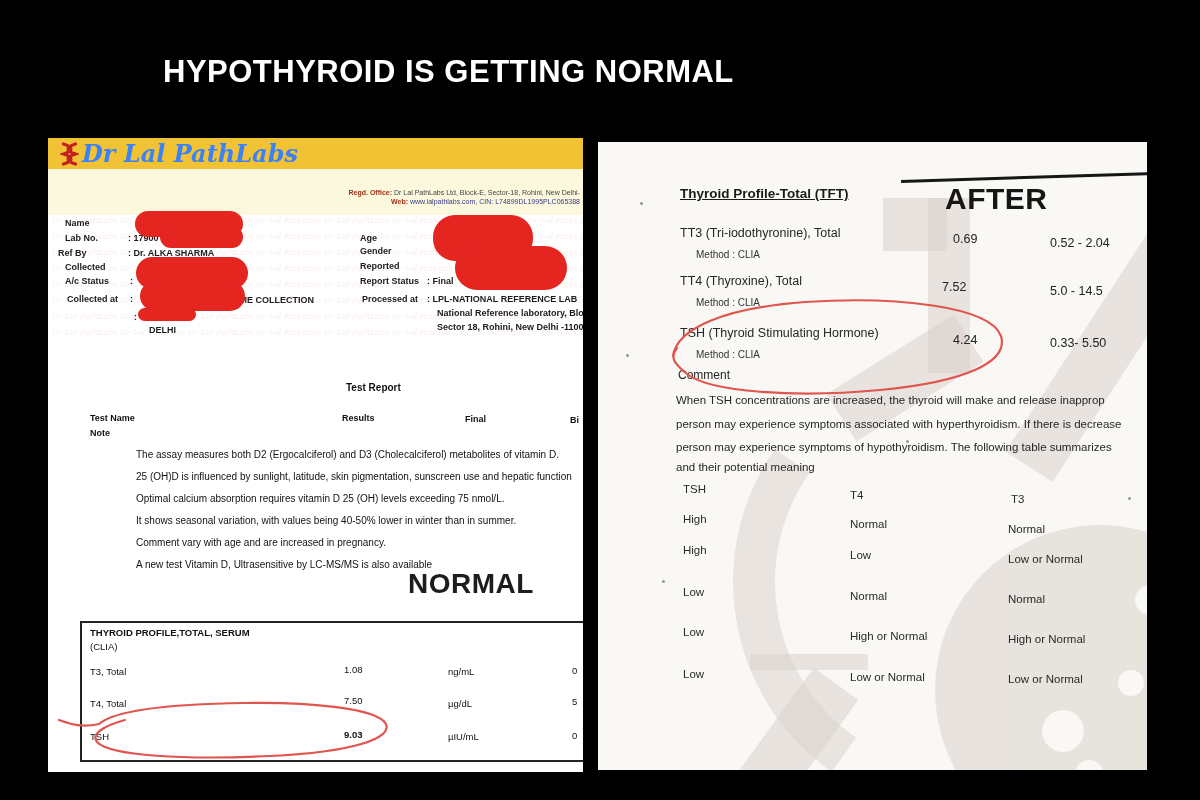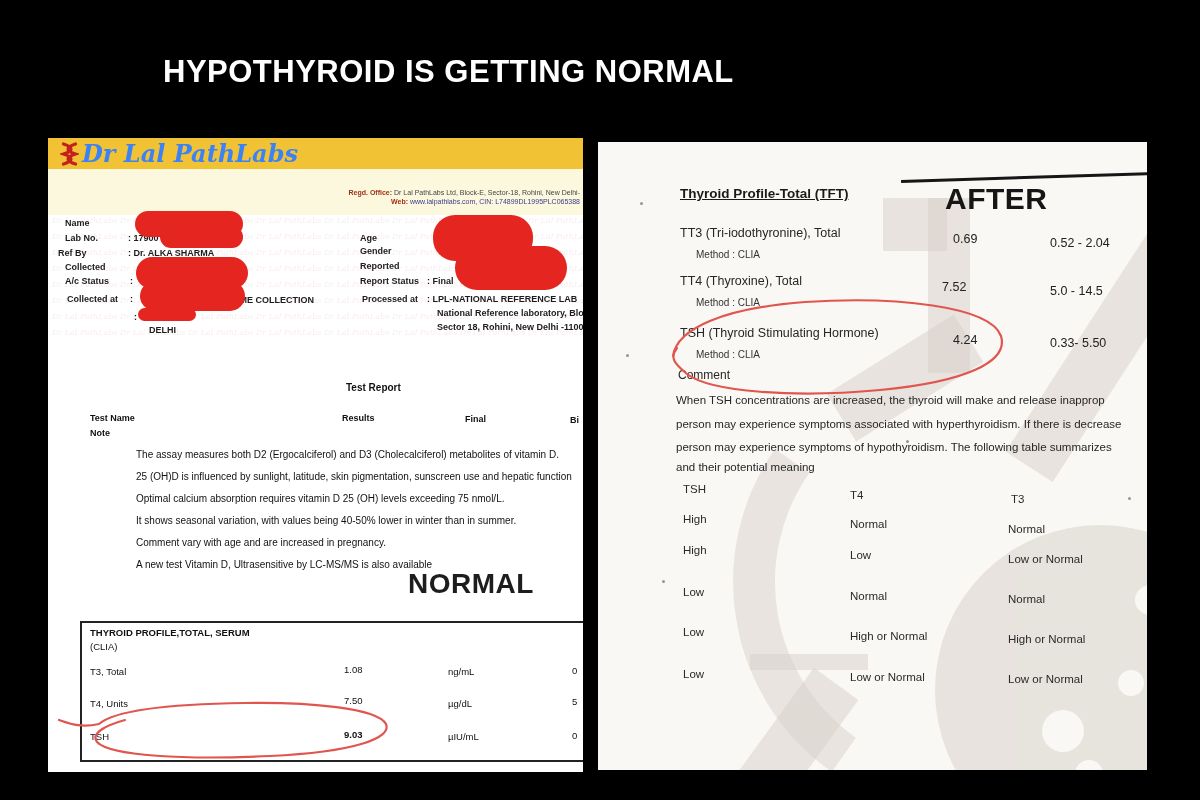--- a/index.html
+++ b/index.html
@@ -129,21 +129,21 @@
 
     <div class="ltable"></div>
     <span class="cell cellb" style="left:42px;top:489px">THYROID PROFILE,TOTAL, SERUM</span>
     <span class="cell" style="left:42px;top:503px">(CLIA)</span>
 
     <span class="cell" style="left:42px;top:528px">T3, Total</span>
     <span class="cell" style="left:296px;top:526px">1.08</span>
     <span class="cell" style="left:400px;top:528px">ng/mL</span>
     <span class="cell" style="left:524px;top:527px">0</span>
 
-    <span class="cell" style="left:42px;top:560px">T4, Units</span>
+    <span class="cell" style="left:42px;top:560px">T4, Total</span>
     <span class="cell" style="left:296px;top:557px">7.50</span>
     <span class="cell" style="left:400px;top:560px">µg/dL</span>
     <span class="cell" style="left:524px;top:558px">5</span>
 
     <span class="cell" style="left:42px;top:593px">TSH</span>
     <span class="cell cellb" style="left:296px;top:591px">9.03</span>
     <span class="cell" style="left:400px;top:593px">µIU/mL</span>
     <span class="cell" style="left:524px;top:592px">0</span>
 
     <svg class="circ" style="left:7px;top:560px" width="345" height="68" viewBox="0 0 345 68">

